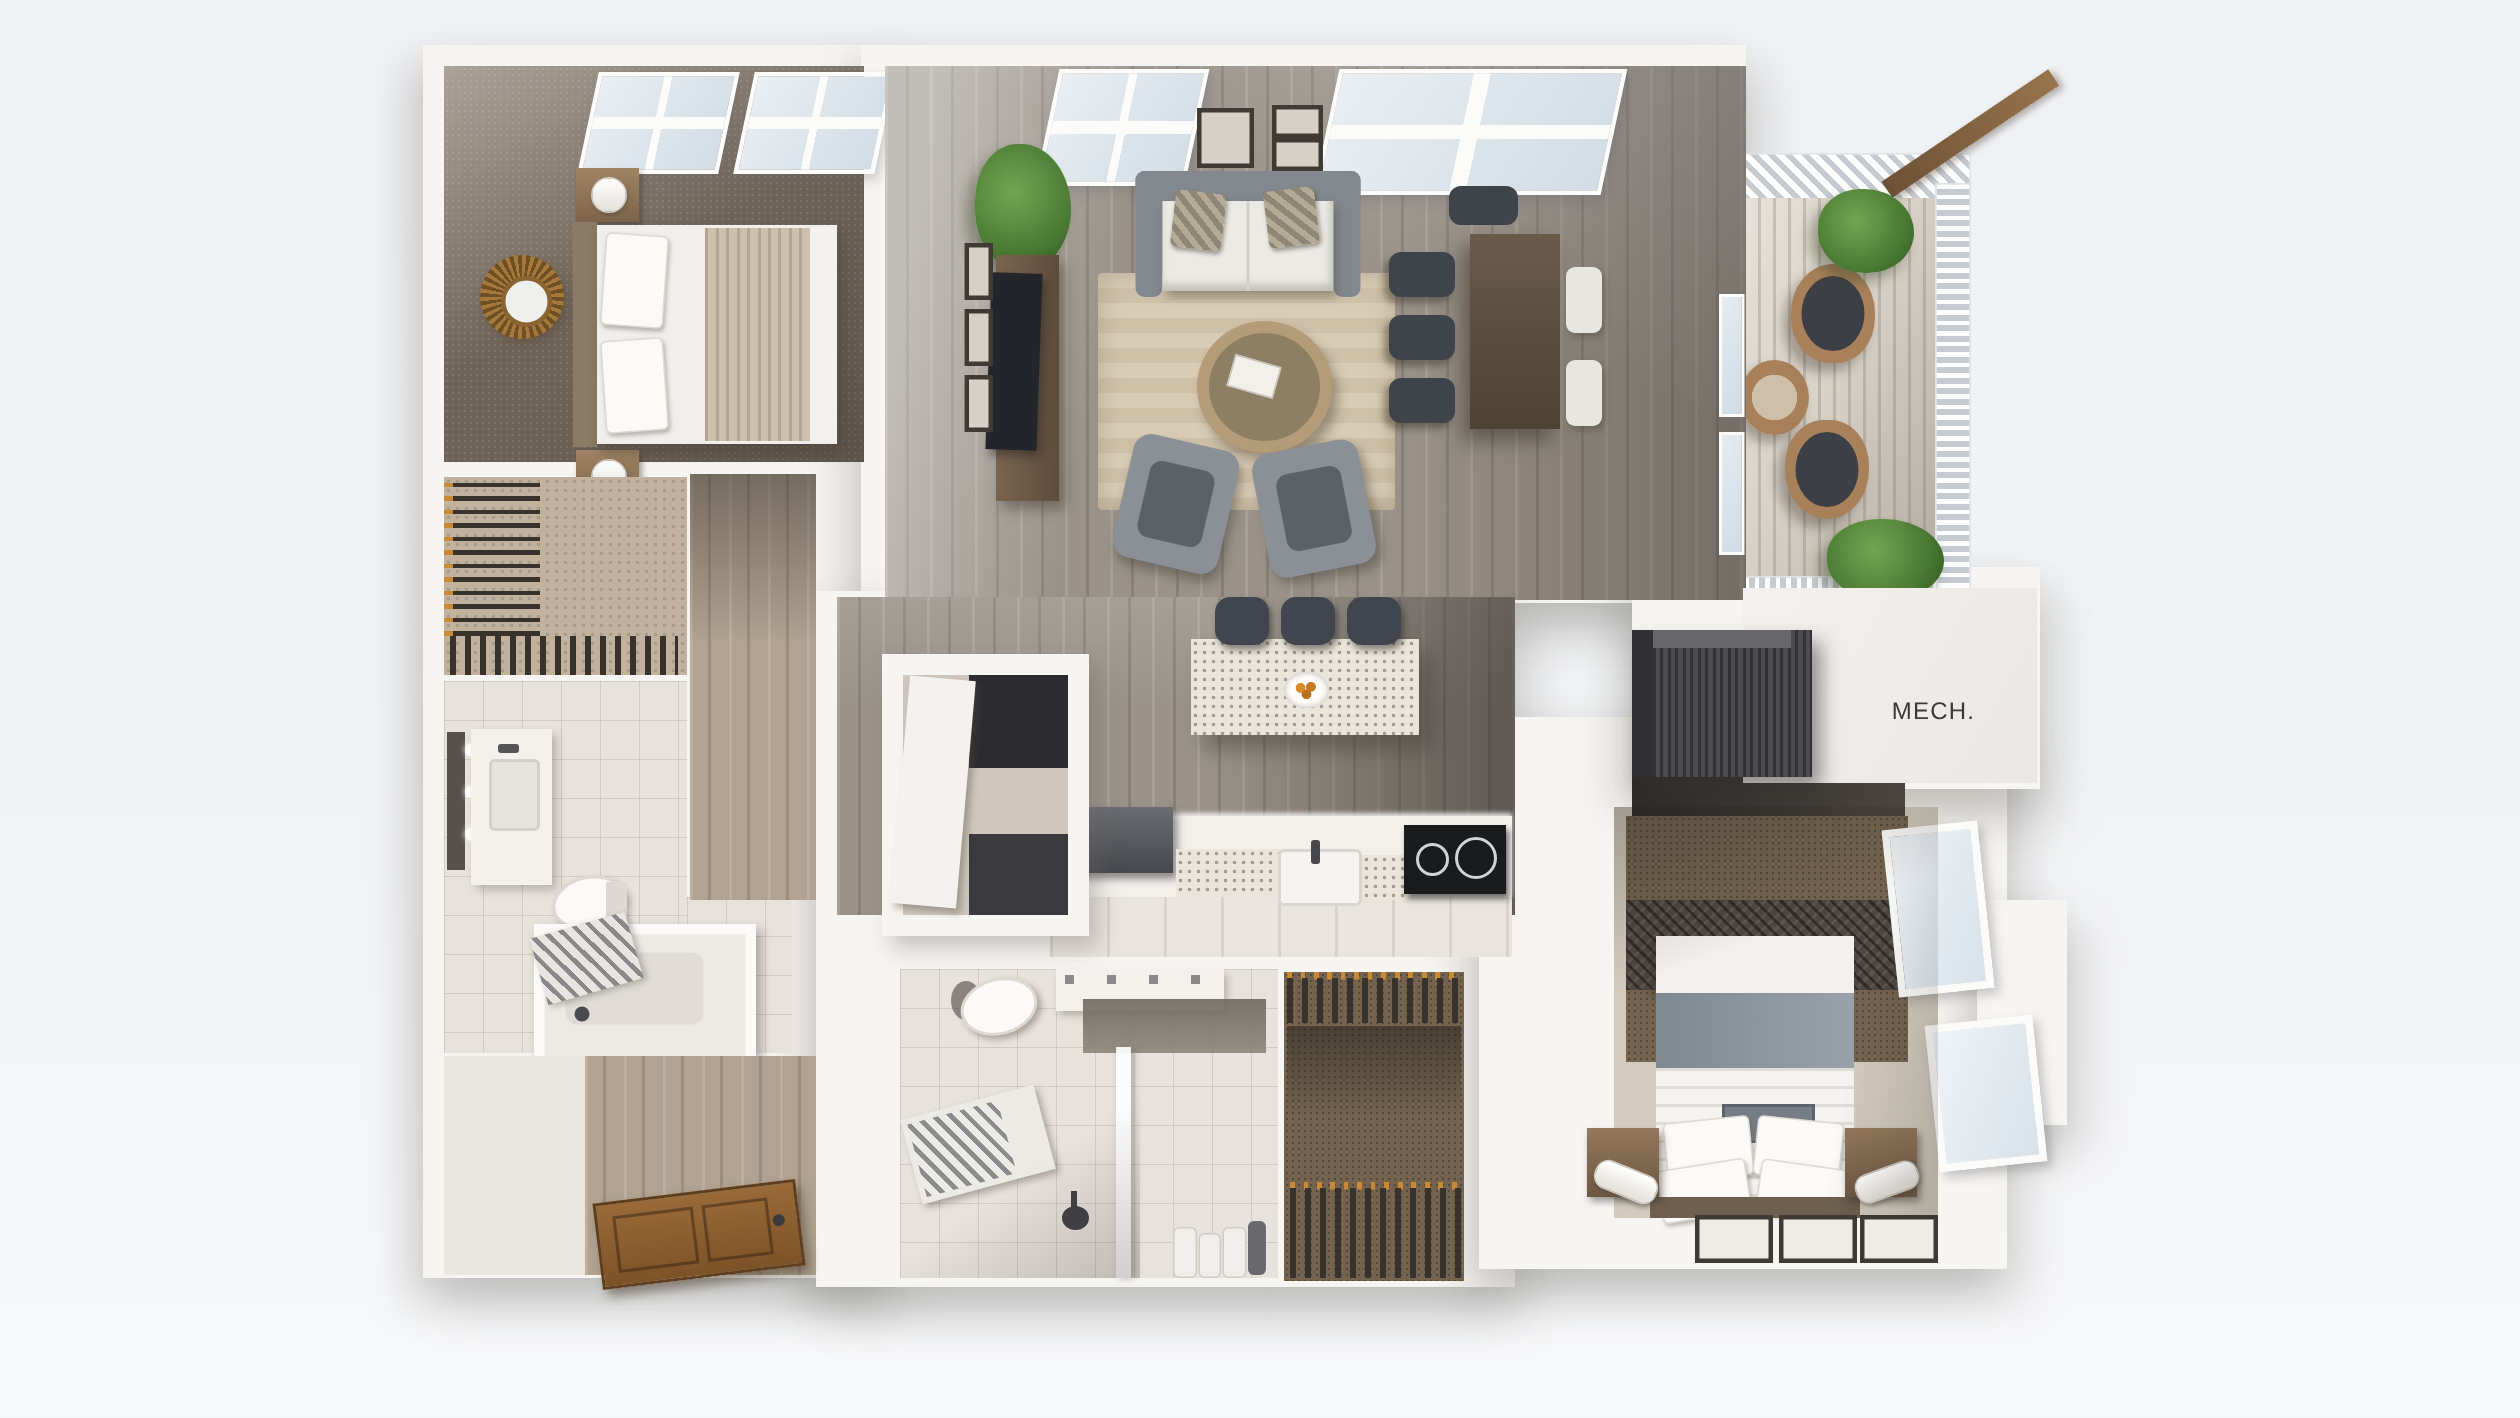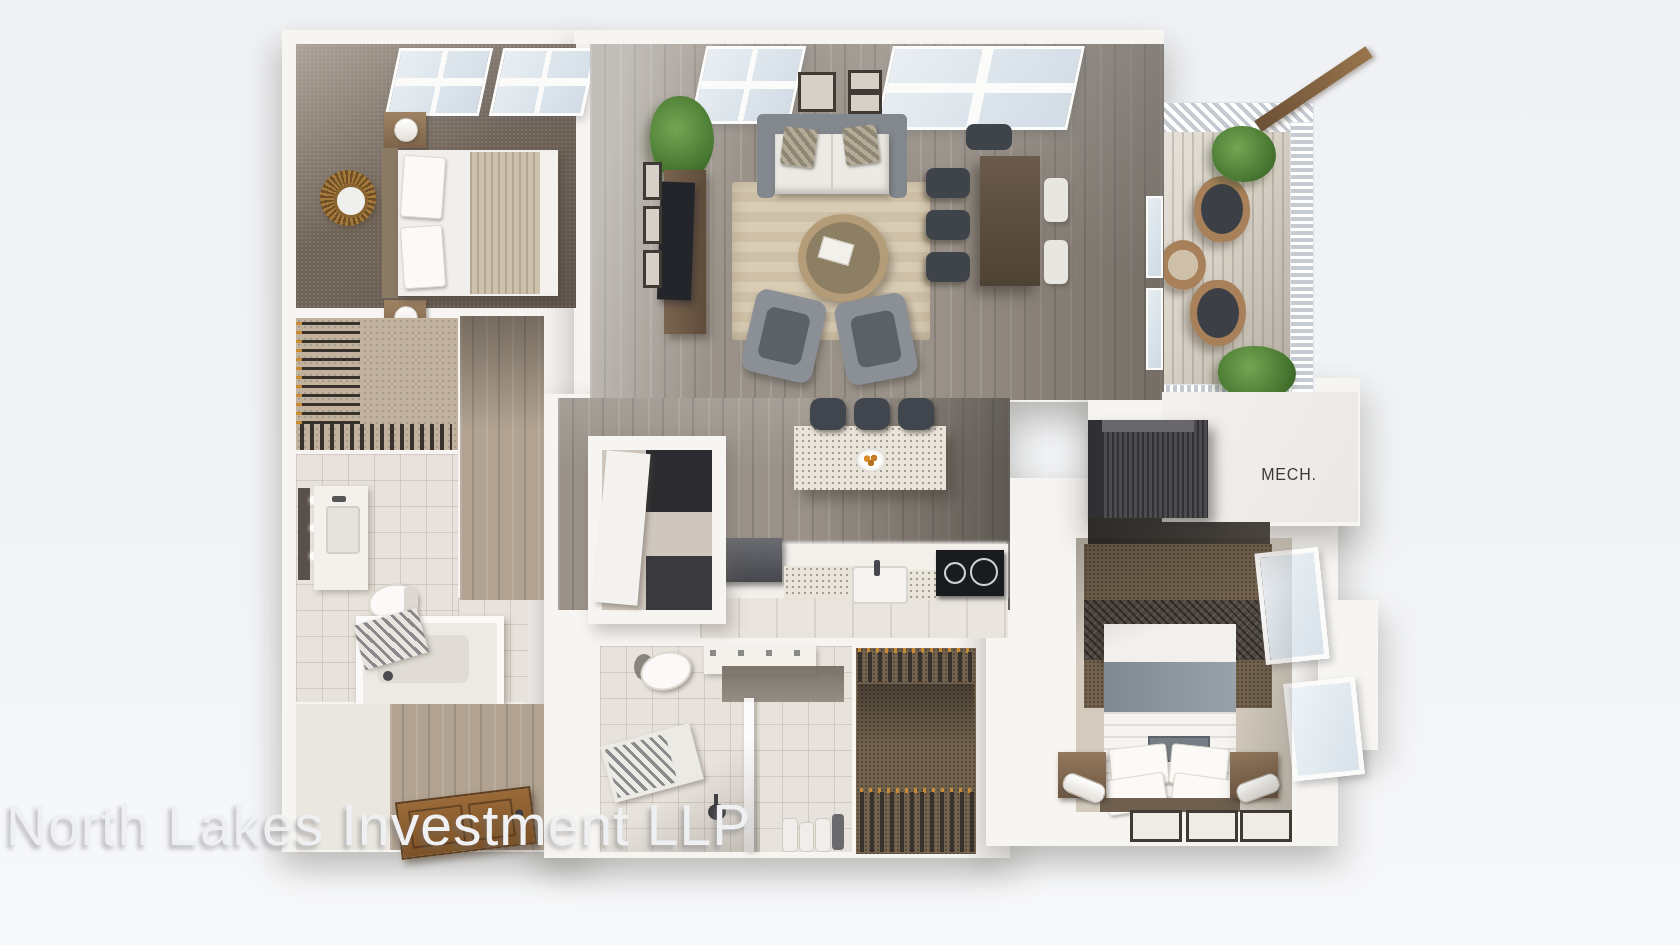--- a/index.html
+++ b/index.html
@@ -226,15 +226,14 @@
   <div class="a" style="left:1260px;top:550px;width:54px;height:102px;background:linear-gradient(115deg,#eef3f7,#d8e2ea);border:5px solid #fbfbfa;transform:rotate(-6deg);box-shadow:3px 4px 7px rgba(100,100,105,.35);"></div>
   <div class="a" style="left:1288px;top:680px;width:62px;height:88px;background:linear-gradient(115deg,#eef3f7,#d8e2ea);border:5px solid #fbfbfa;transform:rotate(-6deg);box-shadow:3px 4px 7px rgba(100,100,105,.35);"></div>
   <div class="a" style="left:1076px;top:538px;width:216px;height:274px;background:linear-gradient(160deg,rgba(35,30,26,.28),rgba(0,0,0,0) 35%),linear-gradient(280deg,rgba(35,30,26,.18),rgba(0,0,0,0) 30%);pointer-events:none;"></div>
 
   <div class="a" style="left:1162px;top:392px;width:196px;height:130px;background:linear-gradient(120deg,#f3f0ed,#ebe8e4);"></div>
   <div class="a" style="left:1088px;top:420px;width:106px;height:98px;background-color:#4c4b4f;background-image:repeating-linear-gradient(90deg,rgba(0,0,0,.35) 0 2px,rgba(0,0,0,0) 2px 5px);border-left:14px solid #302f33;box-shadow:6px 8px 12px rgba(50,48,46,.5);">
     <div class="a" style="left:0;top:0;width:92px;height:12px;background:#67666b;"></div>
   </div>
   <div class="a label" style="left:1246px;top:466px;width:86px;text-align:center;">MECH.</div>
 
-  <div class="a watermark" style="left:6px;top:792px;">North Lakes Investment LLP</div>
 
 </div>
 
 </body></html>

